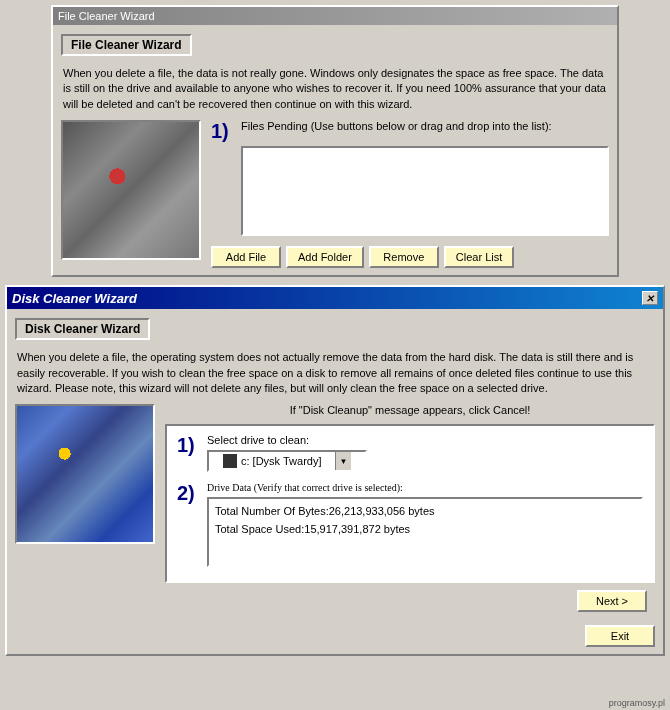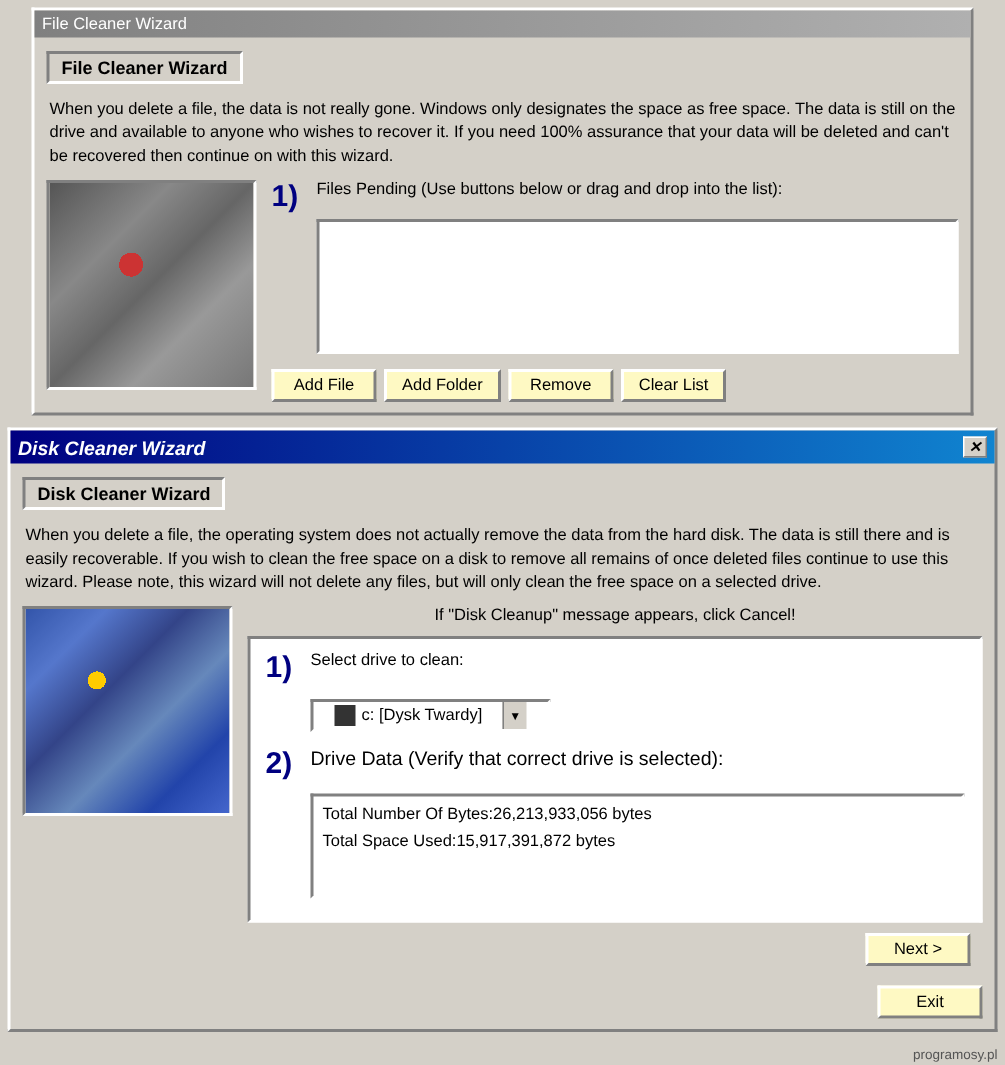--- a/index.html
+++ b/index.html
@@ -22,21 +22,21 @@
       align-items: center;
       justify-content: center;
       font-size: 10px;
       font-weight: bold;
       color: #000;
       cursor: pointer;
     }
 
     
     .file-cleaner-window {
-      width: 628px;
+      width: 568px;
       margin: 5px auto 0;
       background: #d4d0c8;
       border: 2px solid;
       border-color: #fff #808080 #808080 #fff;
     }
     .file-cleaner-titlebar {
       background: linear-gradient(to right, #808080, #b0b0b0);
       color: white;
       padding: 2px 5px;
       font-size: 11px;
@@ -170,21 +170,21 @@
     }
 
     .hint-text {
       text-align: center;
       font-size: 11px;
       margin-bottom: 8px;
     }
 
     .select-drive-label {
       font-size: 11px;
-      margin-bottom: 20px;
+      margin-bottom: 4px;
     }
 
     .dropdown {
       display: flex;
       align-items: center;
       border: 2px solid;
       border-color: #808080 #fff #fff #808080;
       background: white;
       width: 160px;
       height: 22px;
@@ -207,22 +207,23 @@
       height: 100%;
       background: #d4d0c8;
       border-left: 1px solid #808080;
       display: flex;
       align-items: center;
       justify-content: center;
       font-size: 8px;
     }
 
     .drive-data-label {
-      font-size: 13px;
-      margin-bottom: 16px;
+      font-size: 10px;
+      margin-bottom: 4px;
+      font-family: Liberation Serif, serif;
     }
 
     .drive-data-box {
       border: 2px solid;
       border-color: #808080 #fff #fff #808080;
       background: white;
       padding: 4px 6px;
       height: 70px;
       font-size: 11px;
       line-height: 1.6;

